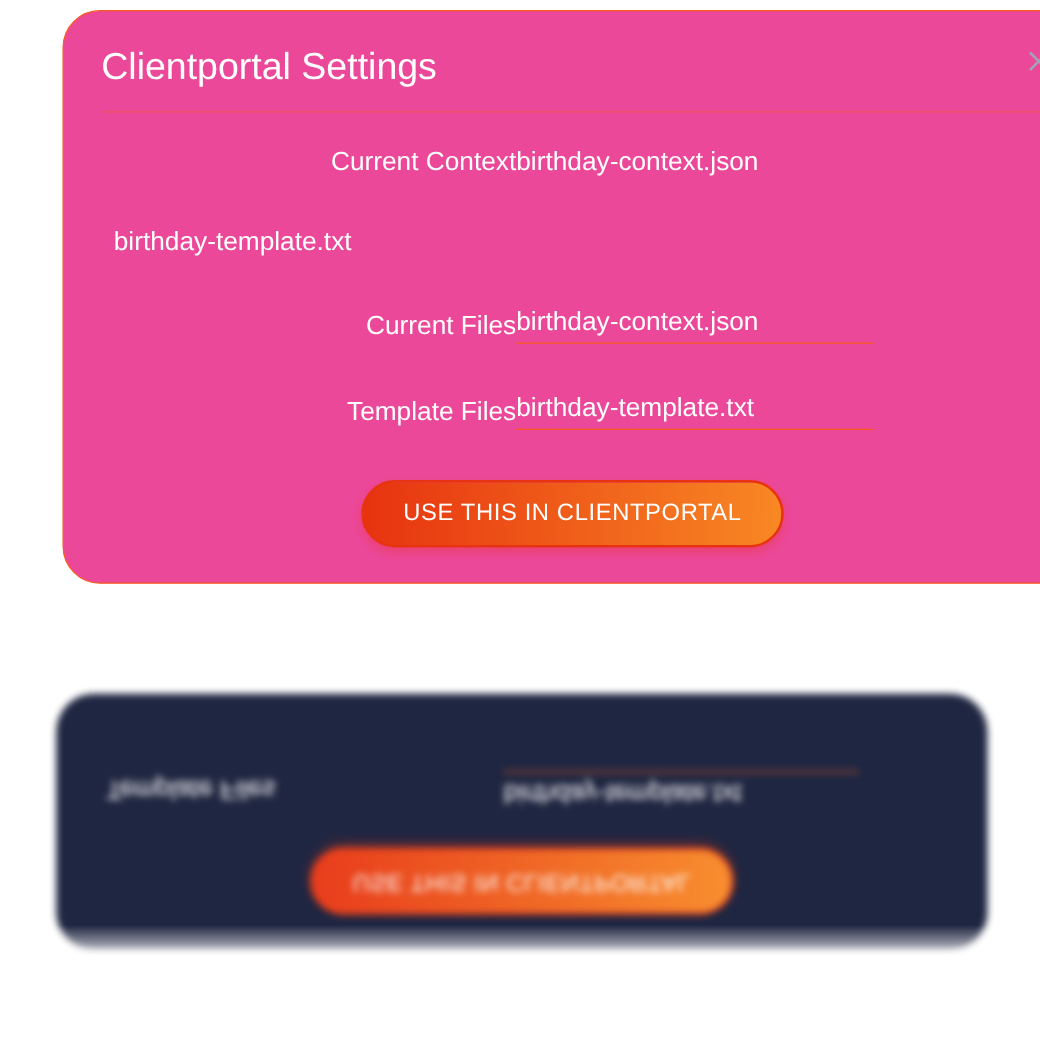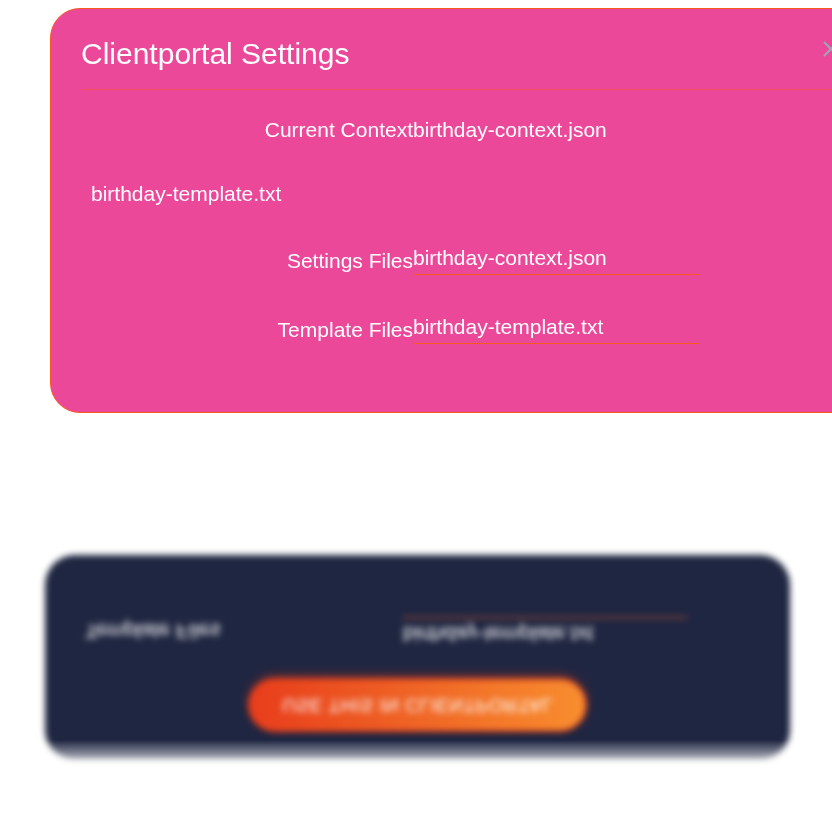--- a/index.html
+++ b/index.html
@@ -197,33 +197,34 @@
   <div class="settings-row">
     <div class="settings-label">Current Context</div>
     <div class="settings-value">birthday-context.json</div>
   </div>
 
   <div class="settings-row">
     <div class="settings-value">birthday-template.txt</div>
   </div>
 
   <div class="settings-row">
-    <div class="settings-label">Settings Files</div>
+    <div class="settings-label">Current Files</div>
     <div class="settings-select">
       <span class="settings-select-text">birthday-context.json</span>
     </div>
   </div>
 
   <div class="settings-row">
     <div class="settings-label">Template Files</div>
     <div class="settings-select">
       <span class="settings-select-text">birthday-template.txt</span>
     </div>
   </div>
 
+  <button class="action-btn">USE THIS IN CLIENTPORTAL</button>
 </div>
 
 <div class="modal-reflection">
   <div class="reflection-inner">
     <button class="reflection-btn">USE THIS IN CLIENTPORTAL</button>
     <div class="reflection-row">
       <div class="reflection-label">Template Files</div>
       <div class="reflection-select">
         <span class="reflection-select-text">birthday-template.txt</span>
       </div>

